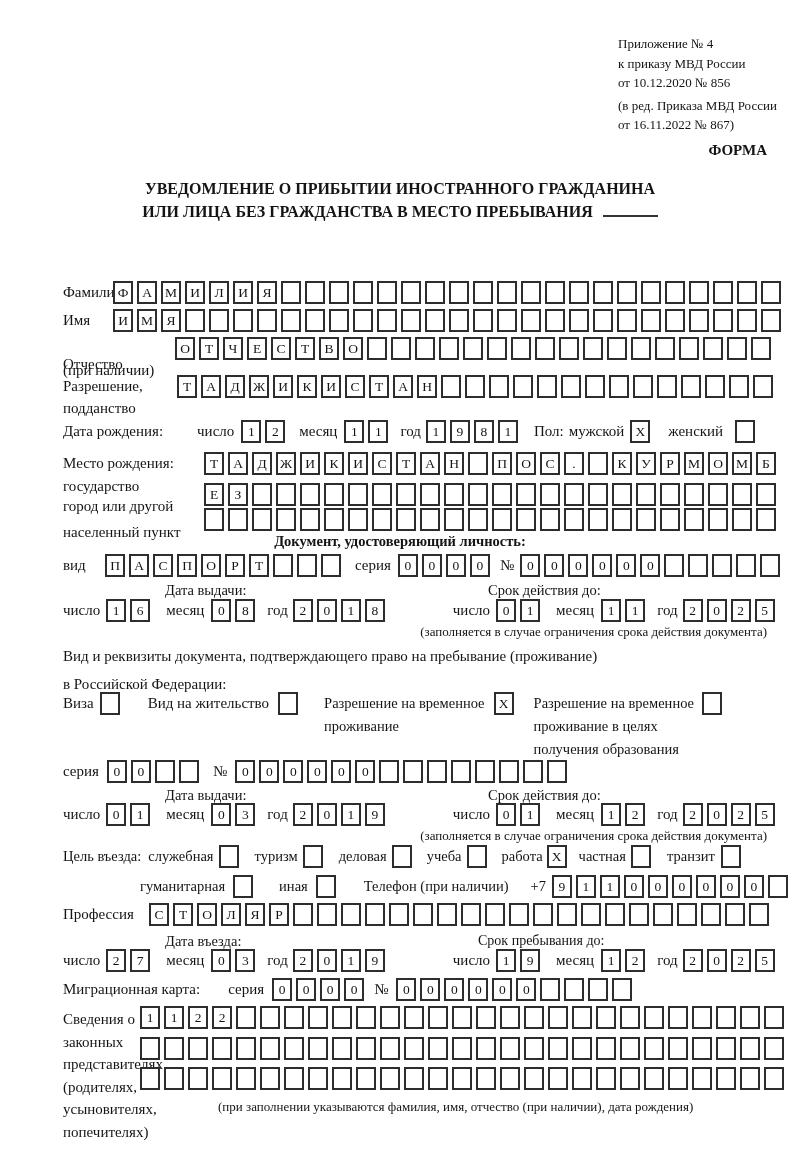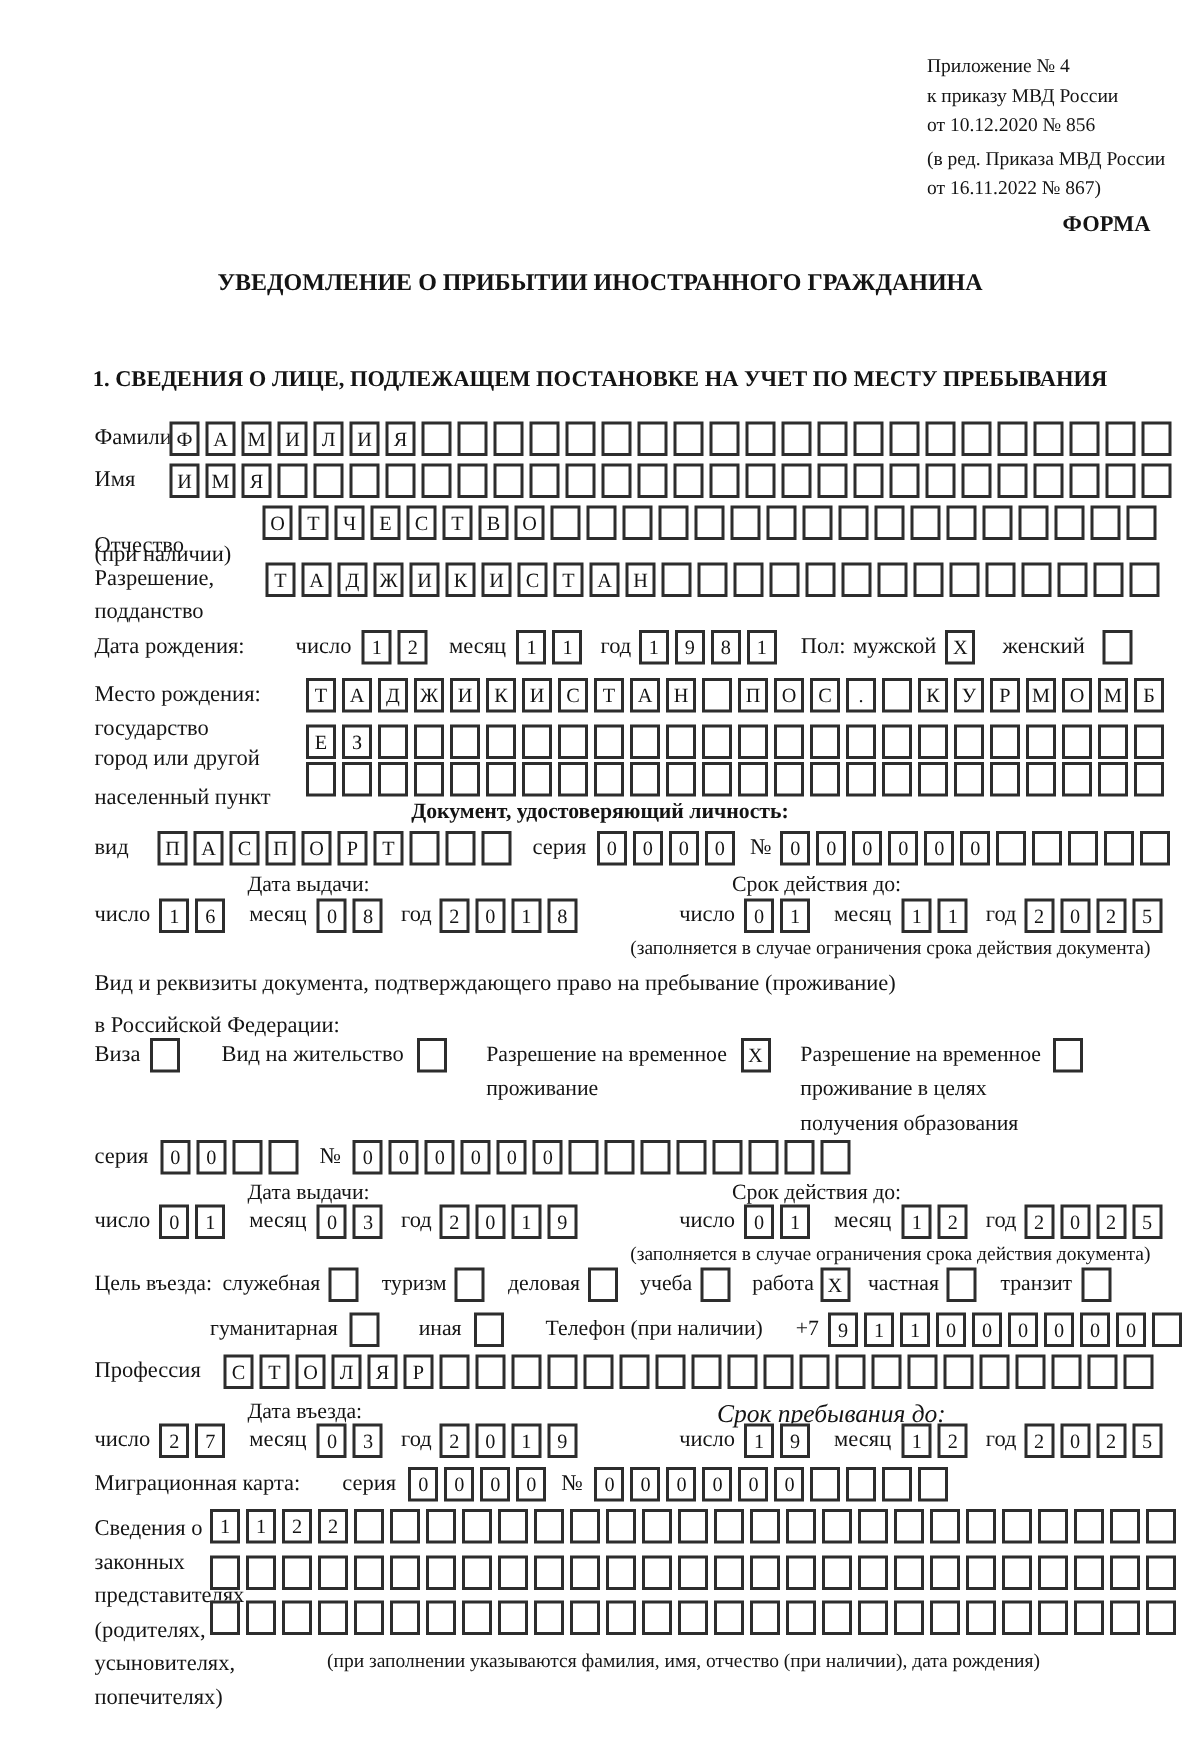--- a/index.html
+++ b/index.html
@@ -28,22 +28,24 @@
     <div>Приложение № 4</div>
     <div>к приказу МВД России</div>
     <div>от 10.12.2020 № 856</div>
     <div style="margin-top:3px;">(в ред. Приказа МВД России</div>
     <div>от 16.11.2022 № 867)</div>
   </div>
 
   <div class="abs b" style="top:142px;right:33px;font-size:15px;">ФОРМА</div>
 
   <div class="abs b center" style="top:180px;font-size:16px;">УВЕДОМЛЕНИЕ О ПРИБЫТИИ ИНОСТРАННОГО ГРАЖДАНИНА</div>
-
-  <div class="abs b center" style="top:245px;font-size:15px;">1. СВЕДЕНИЯ О ЛИЦЕ, ПОДЛЕЖАЩЕМ ПОСТАНОВКЕ НА УЧЕТ ПО МЕСТУ ПРЕБЫВАНИЯ</div>
+  <div class="abs b center" style="top:203px;font-size:16px;">
+    <span>ИЛИ ЛИЦА БЕЗ ГРАЖДАНСТВА В МЕСТО ПРЕБЫВАНИЯ</span><span class="blank-line"></span>
+  </div>
+
 
   <div class="row" style="left:63px;top:281px;">
     <span class="lbl" style="width:50px;">Фамилия</span>
     <span class="cells">
         <span class="cell">Ф</span>
         <span class="cell">А</span>
         <span class="cell">М</span>
         <span class="cell">И</span>
         <span class="cell">Л</span>
         <span class="cell">И</span>
@@ -551,21 +553,21 @@
         <span class="cell"></span>
         <span class="cell"></span>
         <span class="cell"></span>
         <span class="cell"></span>
         <span class="cell"></span>
         <span class="cell"></span>
       </span>
   </div>
 
   <div class="abs" style="left:165px;top:933px;font-size:14.5px;">Дата въезда:</div>
-  <div class="abs" style="left:478px;top:933px;font-size:17px;font-style:italic;">Срок пребывания до:</div>
+  <div class="abs" style="left:478px;top:933px;font-size:14px;">Срок пребывания до:</div>
 
   <div class="row" style="left:63px;top:949px;width:710px;">
     <span class="lbl" style="margin-right:6px;">число</span>
     <span class="cells">
         <span class="cell">2</span>
         <span class="cell">7</span>
       </span>
     <span class="lbl" style="margin-left:12px;margin-right:7px;">месяц</span>
     <span class="cells">
         <span class="cell">0</span>

